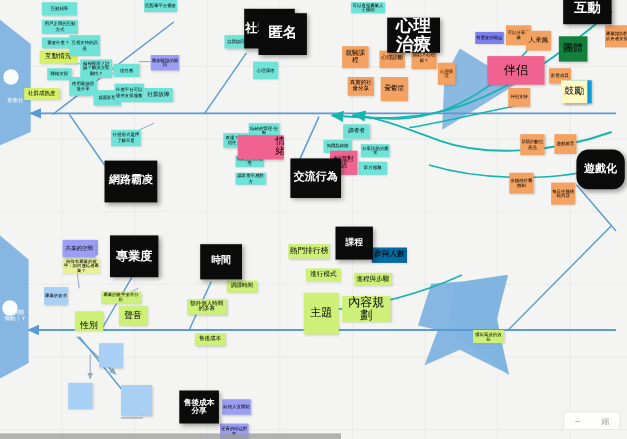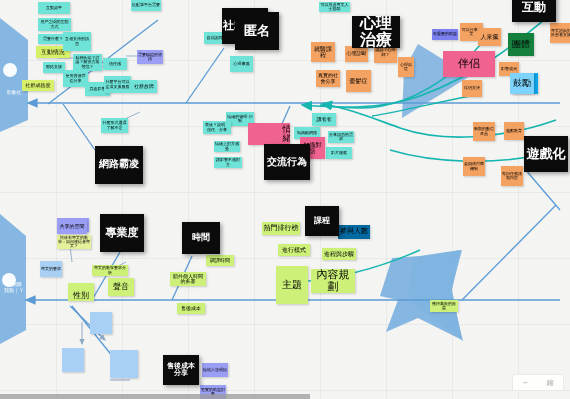--- a/index.html
+++ b/index.html
@@ -267,30 +267,30 @@
       </div>
       <div class="note plain" style="left: 200px; top: 385px; width: 26px; height: 14px; font-size: 4px; background: rgb(154, 158, 245);">
         <span>更實的助益對象</span>
       </div>
       <div class="note plain" style="left: 443px; top: 39px; width: 52px; height: 26px; font-size: 11px; background: rgb(240, 98, 143); margin-top: 12px;">
         <span>伴侣</span>
       </div>
       <div class="note plain" style="left: 484px; top: 73px; width: 25px; height: 21px; font-size: 9px; background: #0ea5e9; margin-left: 29px;">
         <span>朋友</span>
       </div>
-      <div class="note plain" style="left: 510px; top: 73px; width: 24px; height: 21px; font-size: 9px; background: #7dd3fc; align-items: center;">
+      <div class="note plain" style="left: 510px; top: 73px; width: 24px; height: 21px; font-size: 9px; background: #fef9c3; align-items: center;">
         <span>鼓勵</span>
       </div>
       <div class="note plain" style="left: 508px; top: 33px; width: 26px; height: 23px; font-size: 9px; background: #15803d;">
         <span>團體</span>
       </div>
       <div class="note plain" style="left: 478px; top: 28px; width: 23px; height: 18px; font-size: 6px; background: rgb(244, 162, 97);">
         <span>人來瘋</span>
       </div>
-      <div class="note plain" style="left: 248px; top: 123px; width: 42px; height: 22px; font-size: 9px; background: rgb(240, 98, 143); padding-left: 37px;">
+      <div class="note plain" style="left: 216px; top: 123px; width: 42px; height: 22px; font-size: 9px; background: rgb(240, 98, 143); padding-left: 37px;">
         <span>情緒</span>
       </div>
       <div class="note plain" style="left: 300px; top: 137px; width: 25px; height: 22px; font-size: 6px; background: rgb(240, 98, 143);">
         <span>知識對話</span>
       </div>
       <div class="note plain" style="left: 57px; top: 220px; width: 30px; height: 14px; font-size: 5px; background: rgb(154, 158, 245);">
         <span>共享的空間</span>
       </div>
       <div class="note plain" style="left: 276px; top: 266px; width: 32px; height: 38px; font-size: 10px; background: rgb(204, 240, 120);">
         <span>主題</span>
@@ -303,21 +303,21 @@
       </div>
       <div class="note black" style="left: 223px; top: 12px; width: 44px; height: 38px; font-size: 13px; margin-left: 12px;">
         <span>匿名</span>
       </div>
       <div class="note black" style="left: 352px; top: 16px; width: 48px; height: 32px; font-size: 16px;">
         <span>心理治療</span>
       </div>
       <div class="note black" style="left: 512px; top: -8px; width: 44px; height: 30px; font-size: 12px;">
         <span>互動</span>
       </div>
-      <div class="note black" style="left: 524px; top: 136px; width: 44px; height: 36px; font-size: 13px;">
+      <div class="note black" style="left: 524px; top: 136px; width: 44px; height: 36px; font-size: 10px; border-radius: 11px;">
         <span>遊戲化</span>
       </div>
       <div class="note black" style="left: 95px; top: 146px; width: 48px; height: 38px; font-size: 10px; font-family: Liberation Mono, monospace;">
         <span>網路霸凌</span>
       </div>
       <div class="note black" style="left: 264px; top: 144px; width: 46px; height: 36px; font-size: 10px;">
         <span>交流行為</span>
       </div>
       <div class="note black" style="left: 100px; top: 214px; width: 44px; height: 38px; font-size: 11px;">
         <span>專業度</span>

